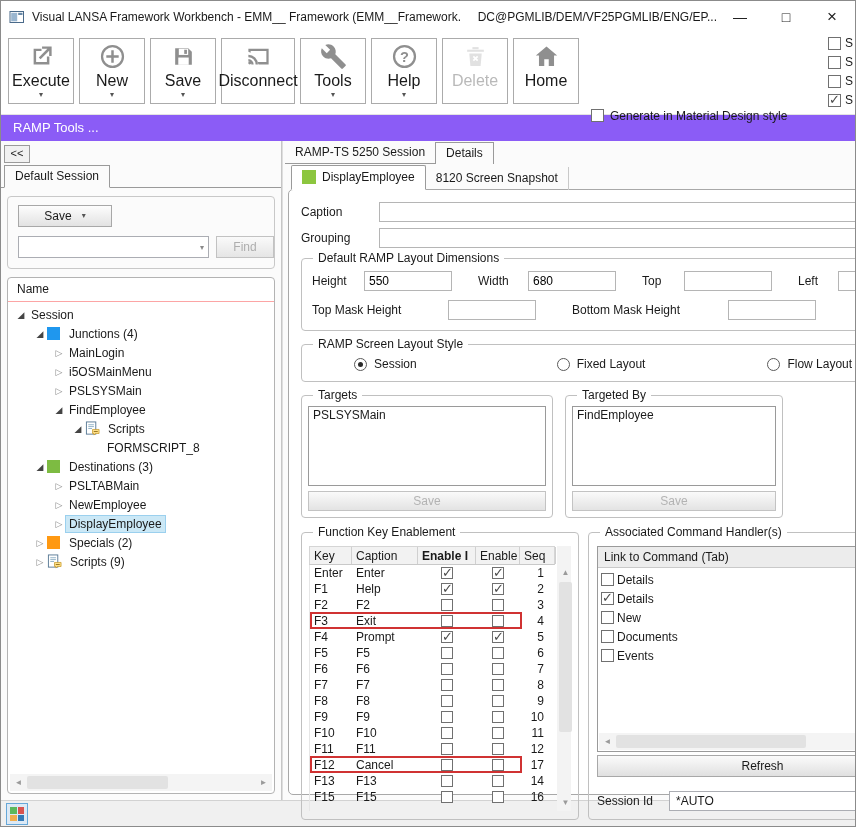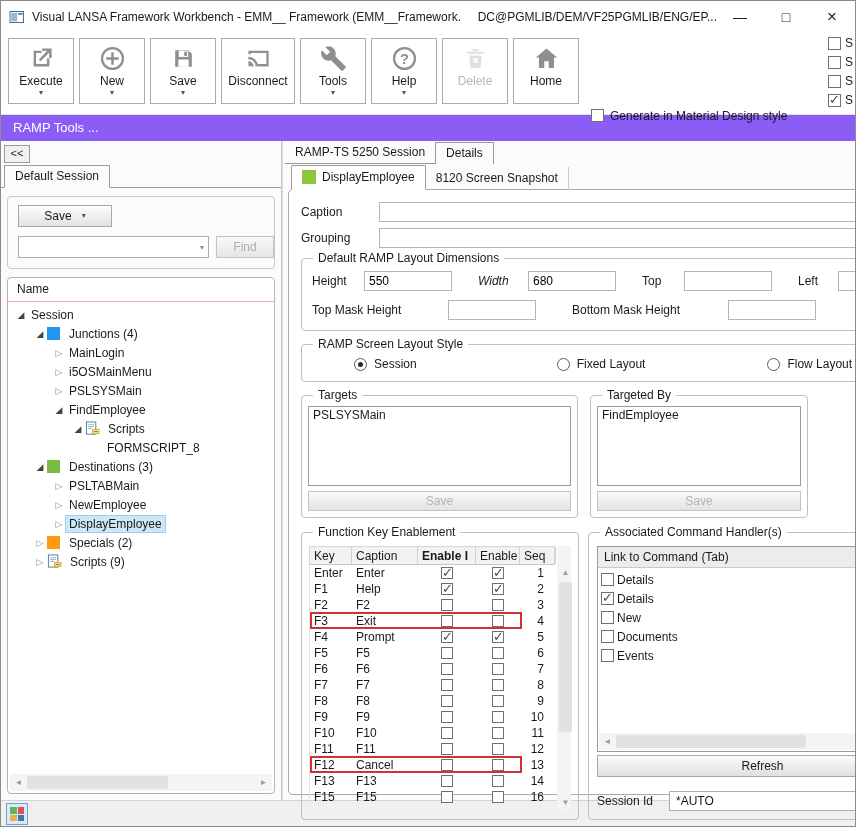--- a/index.html
+++ b/index.html
@@ -14,21 +14,21 @@
   .title-conn { margin-left:18px; white-space:nowrap; }
   .win-controls { margin-left:auto; display:flex; height:100%; }
   .win-btn { width:46px; display:flex; align-items:center; justify-content:center; font-size:14px; color:#222; cursor:default; }
 
   
   .toolbar { height:82px; position:relative; border-bottom:1px solid #e3e3e3; background:#fff; }
   .tb-row { position:absolute; left:7px; top:5px; display:flex; gap:5px; }
   .tb-btn { width:66px; height:66px; border:1px solid #ababab; background:#fff; display:flex; flex-direction:column; align-items:center; justify-content:center; gap:1px; }
   .tb-btn.wide { width:74px; }
   .tb-icon { height:28px; display:flex; align-items:center; justify-content:center; }
-  .tb-label { font-size:12px; color:#1a1a1a; }
+  .tb-label { font-size:16px; color:#1a1a1a; }
   .tb-caret { font-size:8px; color:#555; height:9px; line-height:8px; }
   .tb-btn.disabled .tb-label { color:#b9b9b9; }
   .tb-btn.disabled .tb-icon { opacity:.55; }
   .material-check { position:absolute; left:590px; top:90px; transform:translateY(-100%); display:flex; align-items:flex-start; gap:6px; }
   .side-checks { position:absolute; right:2px; top:3px; display:flex; flex-direction:column; gap:5px; }
   .side-check { display:flex; align-items:center; gap:4px; }
 
   
   .cb { width:13px; height:13px; border:1px solid #707070; background:#fff; position:relative; flex:0 0 auto; display:inline-block; }
   .cb.checked::after { content:"✓"; position:absolute; left:0px; top:-3px; font-size:13px; color:#4a4a4a; }
@@ -94,21 +94,21 @@
   .dims-row + .dims-row { margin-top:9px; }
   .dpair { display:flex; align-items:center; margin-right:0; }
   .dpair .dlabel { margin-right:8px; }
   .dpair .tinput { width:88px; }
 
   .stylebox { margin-top:13px; padding:12px 10px 10px; }
   .radio-row { display:flex; }
   .radio-opt { display:flex; align-items:center; gap:7px; }
 
   .tt-row { display:flex; gap:12px; margin-top:13px; }
-  .tbox { width:277px; padding:10px 6px 6px; }
+  .tbox { width:252px; padding:10px 6px 6px; }
   .tbox .listbox { border:1px solid #9a9a9a; height:80px; padding:1px 4px; background:#fff; }
   .tbox .dis-btn { margin-top:5px; height:20px; border:1px solid #c3c3c3; background:linear-gradient(#fafafa,#e3e3e3); color:#b3b3b3; text-align:center; line-height:18px; }
 
   .bottom-row { display:flex; gap:9px; margin-top:14px; }
 
   
   .fk-group { width:278px; flex:0 0 auto; padding:13px 7px 7px; height:288px; }
   .fk-table { display:flex; }
   .fk-grid { width:246px; }
   .fk-hrow, .fk-row { display:grid; grid-template-columns:42px 66px 58px 44px 36px; align-items:center; }
@@ -418,21 +418,21 @@
         </div>
 
         <div class="groupbox dims">
           <span class="grouplabel">Default RAMP Layout Dimensions</span>
           <div class="dims-row">
               <span class="dpair" style="margin-right: 26px;">
                 <span class="dlabel" style="width: 44px;">Height</span>
                 <input class="tinput" value="550" style="width: 88px;">
               </span>
               <span class="dpair" style="margin-right: 26px;">
-                <span class="dlabel" style="width: 42px; font-style: italic;">Width</span>
+                <span class="dlabel" style="width: 42px;">Width</span>
                 <input class="tinput" value="680" style="width: 88px;">
               </span>
               <span class="dpair" style="margin-right: 26px;">
                 <span class="dlabel" style="width: 34px;">Top</span>
                 <input class="tinput" style="width: 88px;">
               </span>
               <span class="dpair">
                 <span class="dlabel" style="width: 32px;">Left</span>
                 <input class="tinput" style="width: 88px;">
               </span>
@@ -628,21 +628,21 @@
                     </div>
                     <div class="fk-row">
                       <span class="fk-cell">F12</span>
                       <span class="fk-cell">Cancel</span>
                       <span class="fk-check">
                         <span class="cb"></span>
                       </span>
                       <span class="fk-check">
                         <span class="cb"></span>
                       </span>
-                      <span class="fk-cell fk-seq">13</span>
+                      <span class="fk-cell fk-seq">17</span>
                       <span class="fk-redbox" style="border-color: rgb(208, 50, 50);"></span>
                     </div>
                     <div class="fk-row">
                       <span class="fk-cell">F13</span>
                       <span class="fk-cell">F13</span>
                       <span class="fk-check">
                         <span class="cb"></span>
                       </span>
                       <span class="fk-check">
                         <span class="cb"></span>

